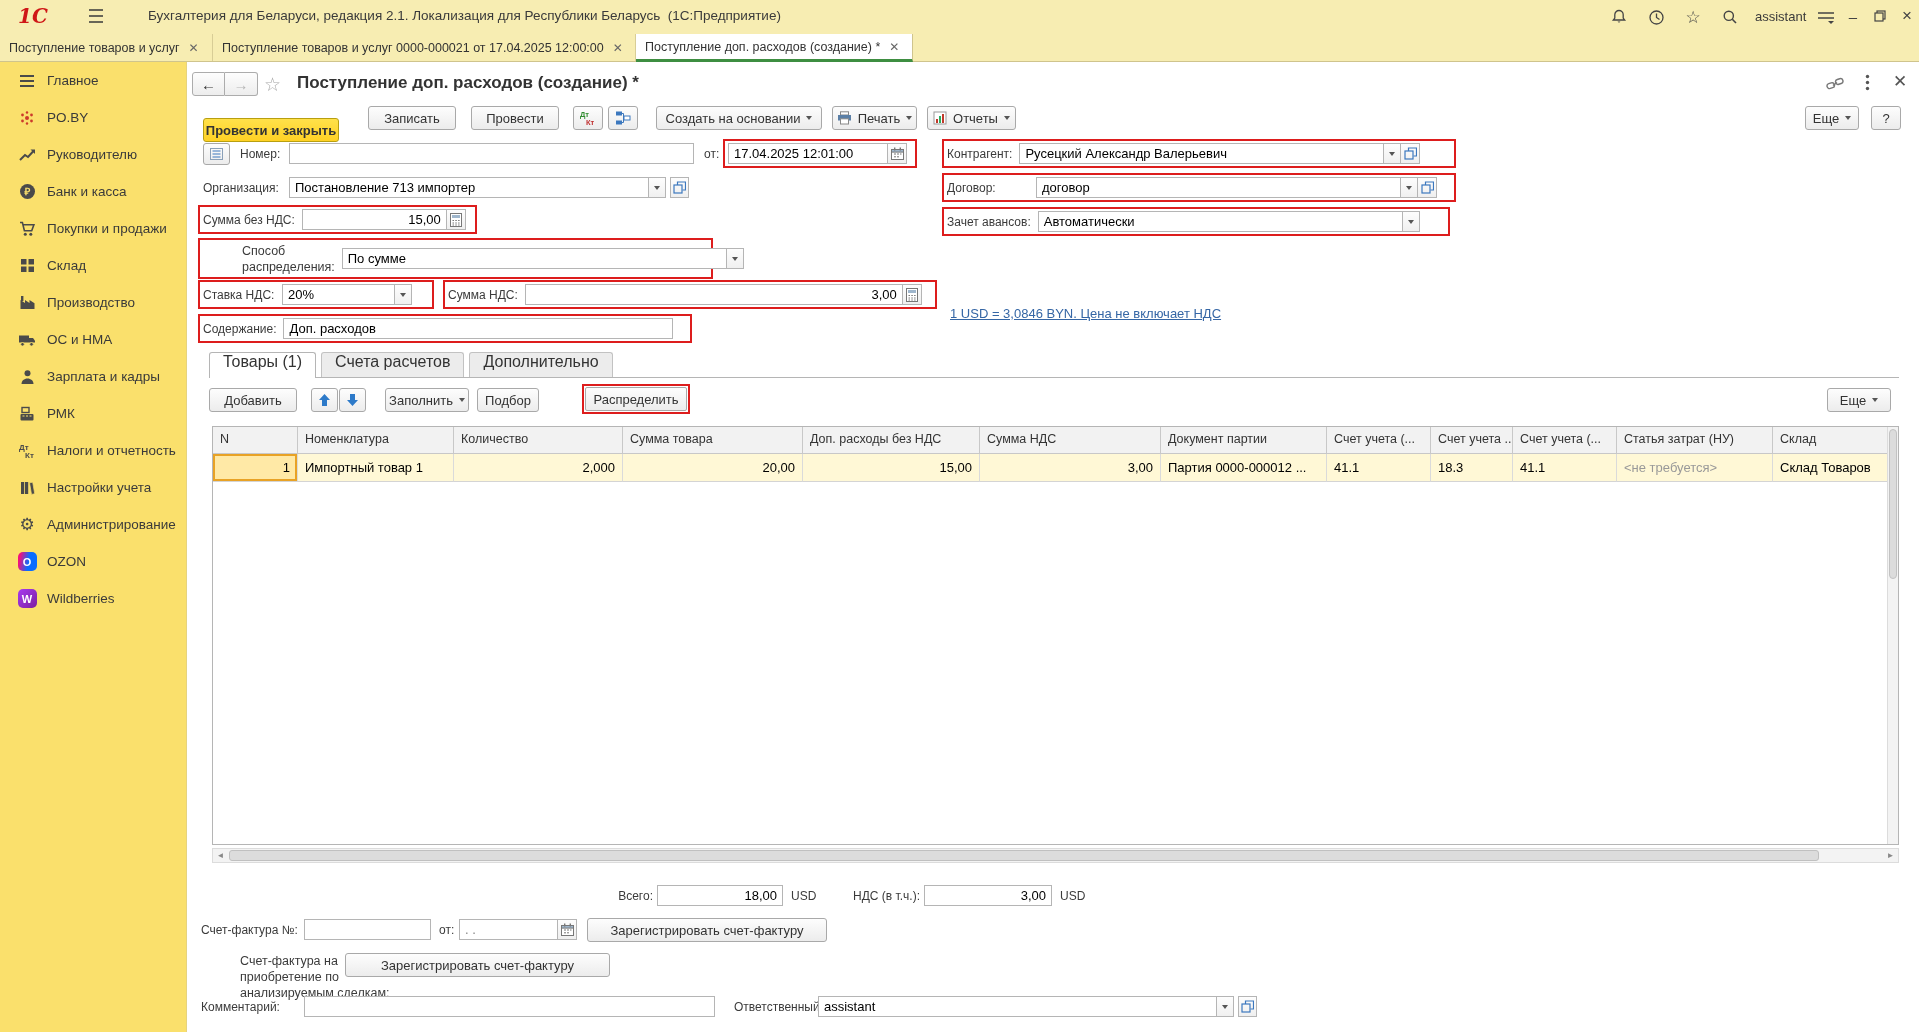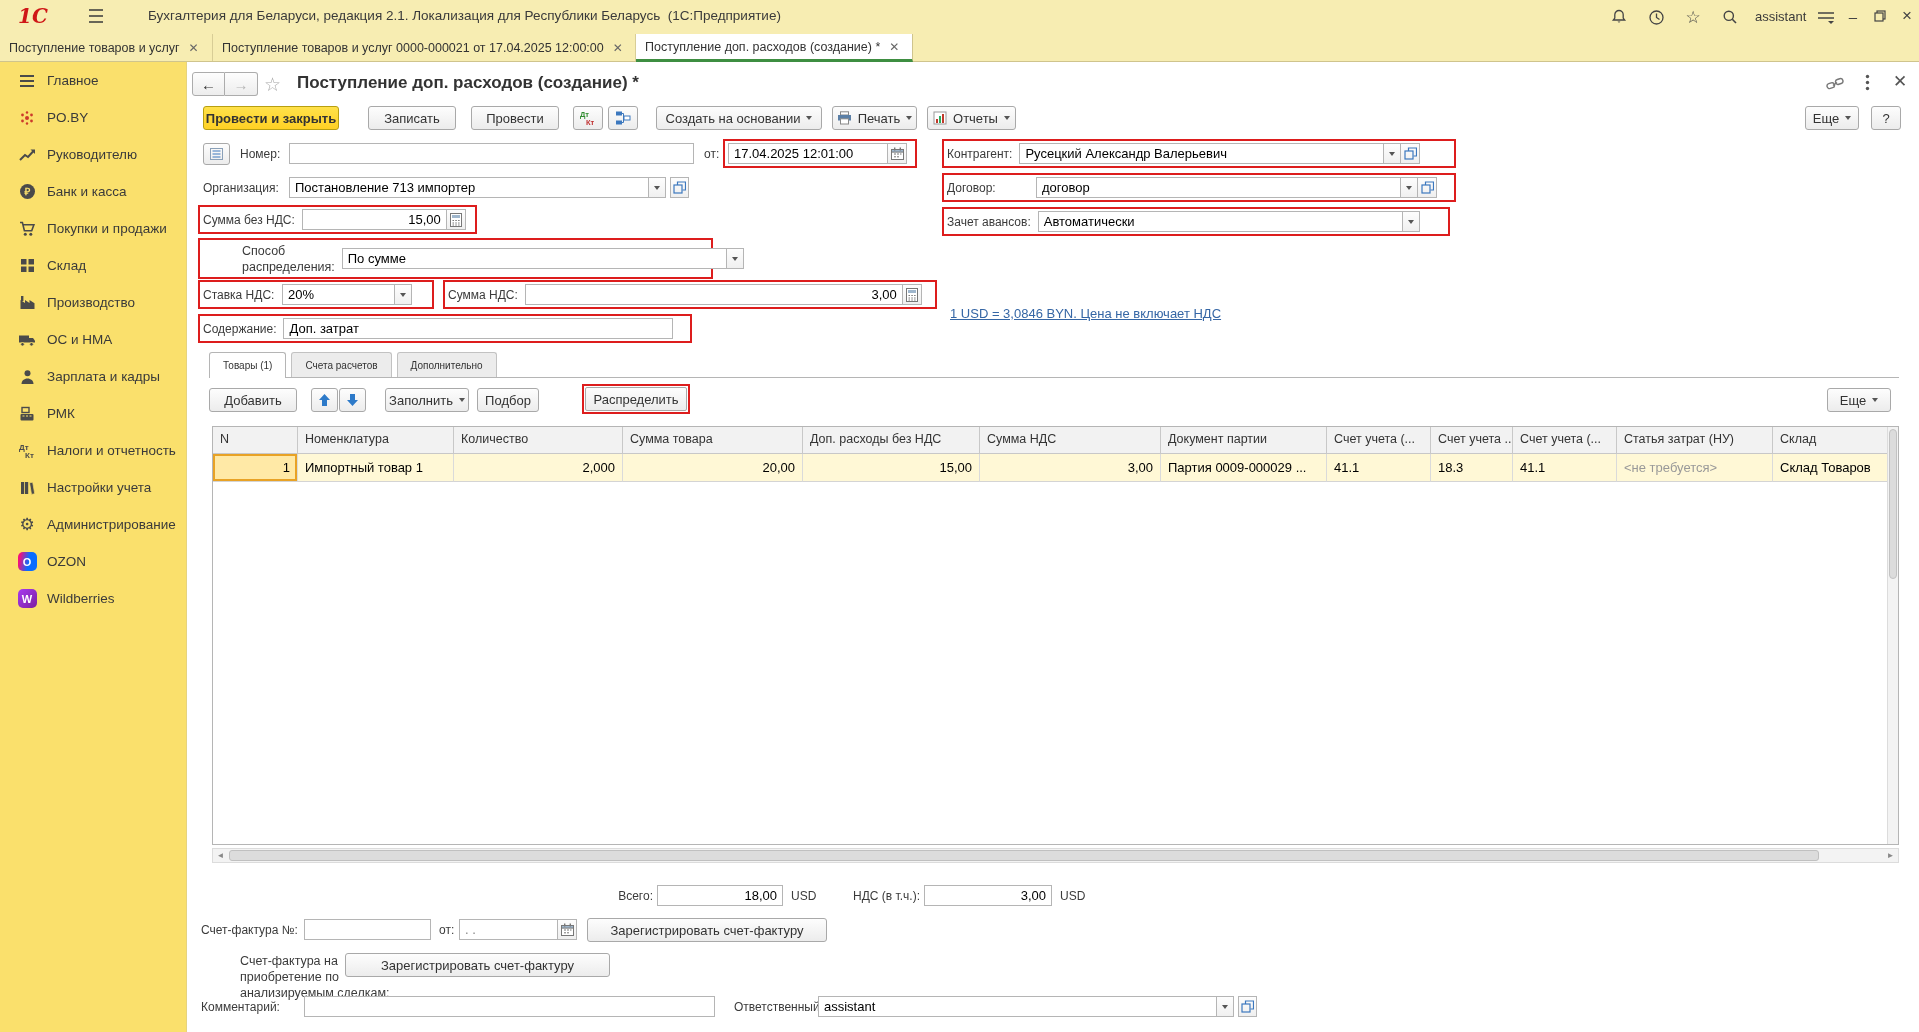--- a/index.html
+++ b/index.html
@@ -52,21 +52,21 @@
   .sqbtn{width:19px;height:21px;border:1px solid #B5B5B5;border-left:none;background:linear-gradient(#FDFDFD,#EFEFEF);
          display:flex;align-items:center;justify-content:center;box-sizing:border-box;}
   .sqbtn.sep{border-left:1px solid #B5B5B5;margin-left:4px;}
   .redbox{position:absolute;border:2px solid #DD1D1D;display:flex;align-items:center;gap:7px;
           padding:2px 3px;box-sizing:border-box;background:transparent;}
   .fld{display:flex;align-items:center;}
   .link{font-size:13px;color:#3566A5;text-decoration:underline;white-space:nowrap;}
   
   .itabs{position:absolute;left:22px;top:290px;width:1690px;height:26px;border-bottom:1px solid #B5B5B5;
          display:flex;align-items:flex-end;box-sizing:border-box;}
-  .itab{height:25px;display:flex;align-items:center;padding:0 13px;font-size:10px;color:#333;
+  .itab{height:25px;display:flex;padding:0 13px;font-size:16px;color:#333;
         border:1px solid #C2C2C2;border-bottom:none;border-radius:3px 3px 0 0;background:#ECECEC;margin-right:5px;box-sizing:border-box;}
   .itab.active{background:#fff;border-color:#B5B5B5;height:26px;margin-bottom:-1px;z-index:2;}
   
   .tbl{position:absolute;left:25px;top:364px;width:1687px;height:419px;border:1px solid #B5B5B5;box-sizing:border-box;background:#fff;}
   .thead{display:flex;}
   .th{background:#F2F2F2;border-right:1px solid #C8C8C8;border-bottom:1px solid #C8C8C8;
       padding:5px 7px;font-size:12.5px;color:#333;height:27px;box-sizing:border-box;white-space:nowrap;overflow:hidden;}
   .trow{display:flex;}
   .td{background:#FFF8D6;border-right:1px solid #DADADA;border-bottom:1px solid #D4D4D4;
       padding:6px 7px;font-size:13px;color:#000;height:28px;box-sizing:border-box;white-space:nowrap;overflow:hidden;}
@@ -305,21 +305,21 @@
     </div>
     <div class="abs" style="left:1678px;top:12px;">
       <svg width="5" height="17" viewBox="0 0 5 17">
           <circle cx="2.5" cy="2.5" r="1.7" fill="#555"></circle>
           <circle cx="2.5" cy="8.5" r="1.7" fill="#555"></circle>
           <circle cx="2.5" cy="14.5" r="1.7" fill="#555"></circle>
         </svg>
     </div>
     <div class="abs" style="left:1706px;top:9px;font-size:17px;color:#555;">✕</div>
 
-    <div class="abs btn btn-primary" style="left:16px;top:44px;width:136px;align-items:center;">
+    <div class="abs btn btn-primary" style="left:16px;top:56px;width:136px;align-items:center;">
       <span>Провести и закрыть</span>
     </div>
     <div class="abs btn" style="left:181px;top:44px;width:88px;">
       <span>Записать</span>
     </div>
     <div class="abs btn" style="left:284px;top:44px;width:88px;">
       <span>Провести</span>
     </div>
     <div class="abs btn iconbtn" style="left:386px;top:44px;">
       <span>
@@ -529,21 +529,21 @@
                 <path d="M2.5 7.5h1.5M5.3 7.5h1.5M8.1 7.5h1.5M2.5 10h1.5M5.3 10h1.5M8.1 10h1.5M2.5 12h1.5M5.3 12h1.5M8.1 12h1.5" stroke="#777"></path>
               </svg>
             </span>
         </div>
       </div>
     </div>
 
     <div class="redbox" style="left:11px;top:252px;width:494px;">
       <span class="lbl">Содержание:</span>
       <div class="input" style="width:390px;">
-        <span>Доп. затрат</span>
+        <span>Доп. расходов</span>
       </div>
     </div>
 
     <div class="itabs">
       <div class="itab active">
           <span>Товары (1)</span>
         </div>
       <div class="itab">
           <span>Счета расчетов</span>
         </div>
@@ -601,21 +601,21 @@
         <div class="th c10">Статья затрат (НУ)</div>
         <div class="th c11">Склад</div>
       </div>
       <div class="trow">
         <div class="td c0 sel tr">1</div>
         <div class="td c1">Импортный товар 1</div>
         <div class="td c2 tr">2,000</div>
         <div class="td c3 tr">20,00</div>
         <div class="td c4 tr">15,00</div>
         <div class="td c5 tr">3,00</div>
-        <div class="td c6">Партия 0009-000029 ...</div>
+        <div class="td c6">Партия 0000-000012 ...</div>
         <div class="td c7">41.1</div>
         <div class="td c8">18.3</div>
         <div class="td c9">41.1</div>
         <div class="td c10 gray">&lt;не требуется&gt;</div>
         <div class="td c11">Склад Товаров</div>
       </div>
       <div class="vscroll">
         <div class="vthumb"></div>
       </div>
     </div>

